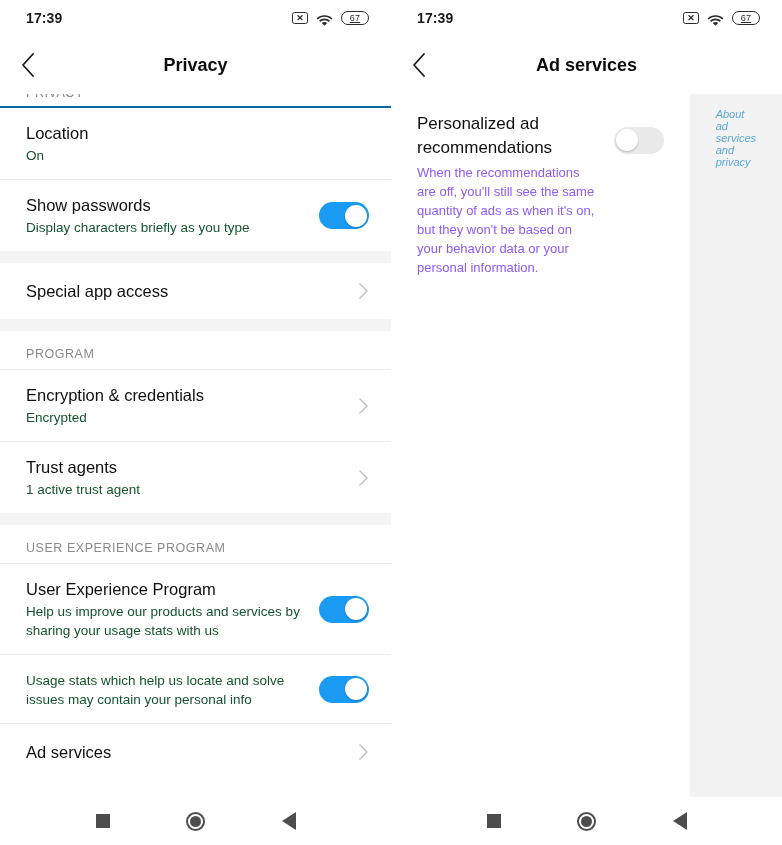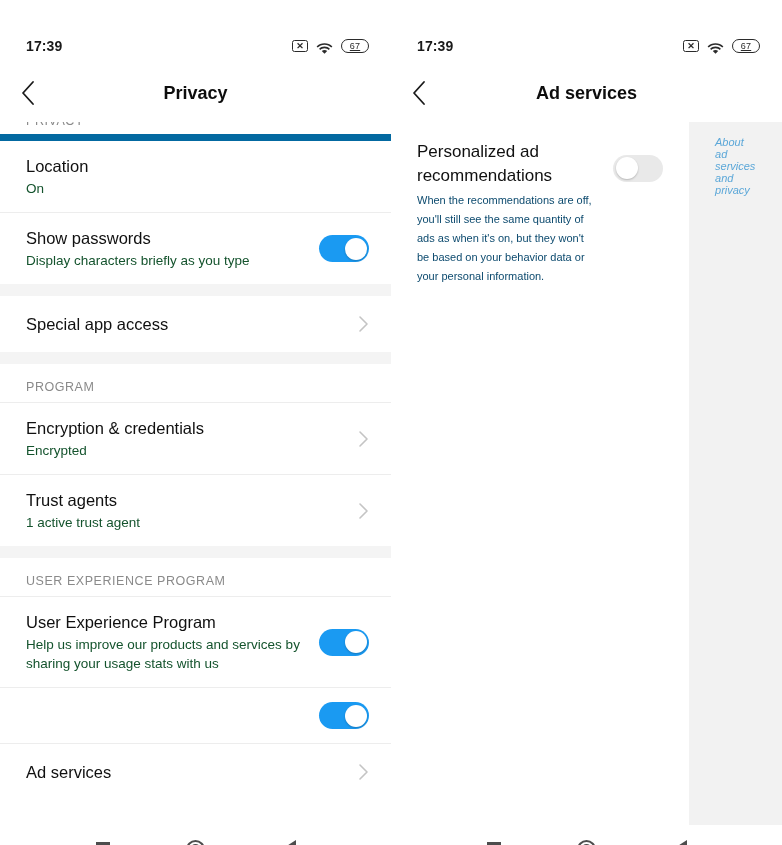--- a/index.html
+++ b/index.html
@@ -2,21 +2,21 @@
 <html><head>
 <meta charset="utf-8">
 <style>
   * { box-sizing: border-box; margin: 0; padding: 0; }
   html, body {
     width: 782px; height: 845px;
     background: #ffffff;
     font-family: "Liberation Sans", sans-serif;
     -webkit-font-smoothing: antialiased;
   }
-  .screens { display: flex; width: 782px; height: 778px; margin-top: 28px; }
+  .screens { display: flex; width: 782px; height: 778px; }
   .phone {
     width: 391px; height: 845px;
     position: relative;
     background: #ffffff;
     overflow: hidden;
     display: flex; flex-direction: column;
   }
   .phone.right { background: #f2f2f2; }
 
   
@@ -72,21 +72,21 @@
   }
 
   .row {
     display: flex; align-items: center;
     padding: 14px 22px 14px 26px;
     background: #ffffff;
     border-top: 1px solid #ededed;
     min-height: 56px;
     cursor: pointer;
   }
-  .row.first { border-top: 7px solid #0369a1; }
+  .row.first { border-top: 2px solid #0369a1; }
   .row.no-border { border-top: none; }
   .row-text { flex: 1 1 auto; min-width: 0; padding-right: 14px; }
   .row-title { font-size: 16.5px; color: #101010; line-height: 22px; }
   .row-sub {
     font-size: 13.5px; color: #14532d; line-height: 19px; margin-top: 2px;
   }
   .chev { flex: 0 0 auto; width: 22px; display: flex; justify-content: flex-end; }
   .chev svg { display: block; }
 
   
@@ -105,21 +105,21 @@
   .toggle.on .knob { left: auto; right: 2.5px; }
 
   
   .card {
     background: #ffffff;
     padding: 18px 26px 20px 26px;
     display: flex; align-items: flex-start;
   }
   .card-text { flex: 1 1 auto; padding-right: 16px; }
   .card-title { font-size: 17px; color: #101010; line-height: 24px; }
-  .card-desc { font-size: 11px; color: #0c4a6e; line-height: 19px; margin-top: 3px; }
+  .card-desc { font-size: 13px; color: #8b5cf6; line-height: 19px; margin-top: 3px; }
   .card-toggle-wrap { display: flex; align-items: center; min-height: 56px; }
   .link-area { background: #f2f2f2; padding: 14px 26px 0 26px; flex: 1 1 auto; font-style: italic; }
   .link { font-size: 11px; color: #5ba7d8; cursor: pointer; display: inline-block; }
 
   
   .navbar {
     height: 48px; flex: 0 0 48px;
     display: flex; align-items: center; justify-content: space-around;
     background: #ffffff;
     padding: 0 56px;
@@ -246,20 +246,21 @@
           <div class="row-title">User Experience Program</div>
           <div class="row-sub">Help us improve our products and services by sharing your usage stats with us</div>
         </div>
         <div class="toggle on">
             <span class="knob"></span>
           </div>
       </div>
 
       <div class="row">
         <div class="row-text">
+          <div class="row-sub">Usage stats which help us locate and solve issues may contain your personal info</div>
         </div>
         <div class="toggle on">
             <span class="knob"></span>
           </div>
       </div>
 
       <div class="row">
         <div class="row-text">
           <div class="row-title">Ad services</div>
         </div>

